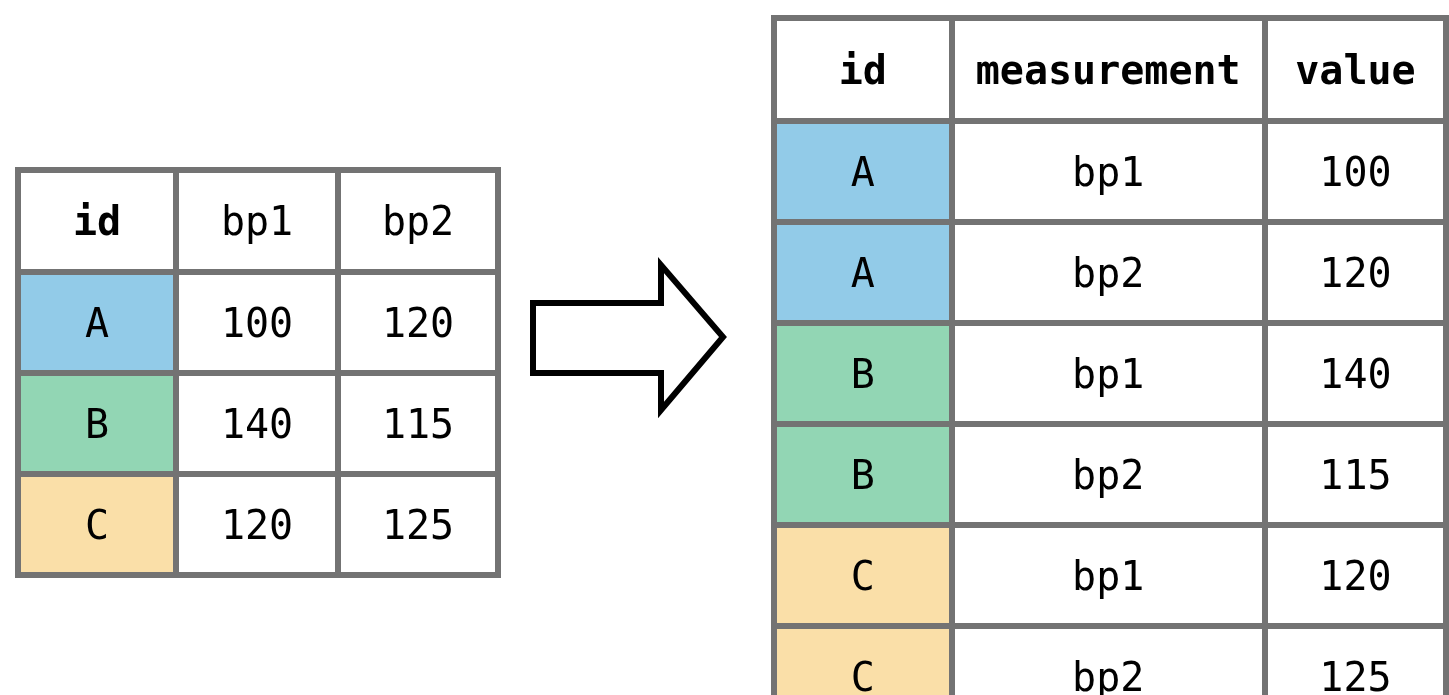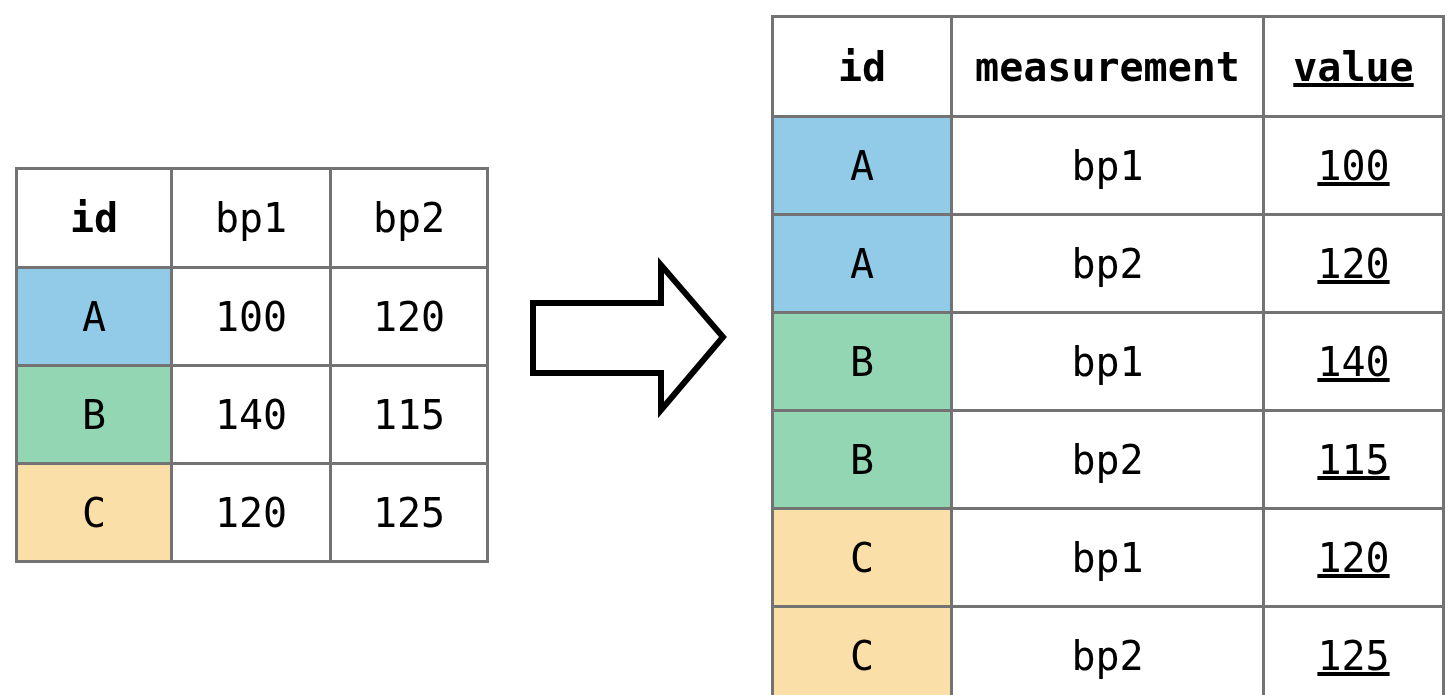--- a/index.html
+++ b/index.html
@@ -23,21 +23,21 @@
   }
 
   
   .tbl {
     position: absolute;
     border-collapse: collapse;
     table-layout: fixed;
     background: #ffffff;
   }
   .tbl td {
-    border: 3px solid #737373;
+    border: 6px solid #737373;
     text-align: center;
     vertical-align: middle;
     background: #ffffff;
     padding: 0;
     font-family: "DejaVu Sans Mono", "Liberation Mono", monospace;
     font-size: 40px;
     font-weight: 400;
     line-height: 1;
     letter-spacing: 0px;
     white-space: nowrap;
@@ -66,21 +66,21 @@
   #table-wide .c-bp2  { width: 154px; }
   #table-wide tr.data td { height: 95px; }
 
   
   #table-long {
     left: 771px;
     top: 15px;
   }
   #table-long .c-id    { width: 176px; height: 97px; }
   #table-long .c-meas  { width: 309px; }
-  #table-long .c-val   { width: 177px; text-decoration: underline; }
+  #table-long .c-val   { width: 177px; }
   #table-long tr.data td { height: 95px; }
 
   
   #transform-arrow {
     position: absolute;
     left: 528px;
     top: 255px;
     width: 200px;
     height: 165px;
   }

